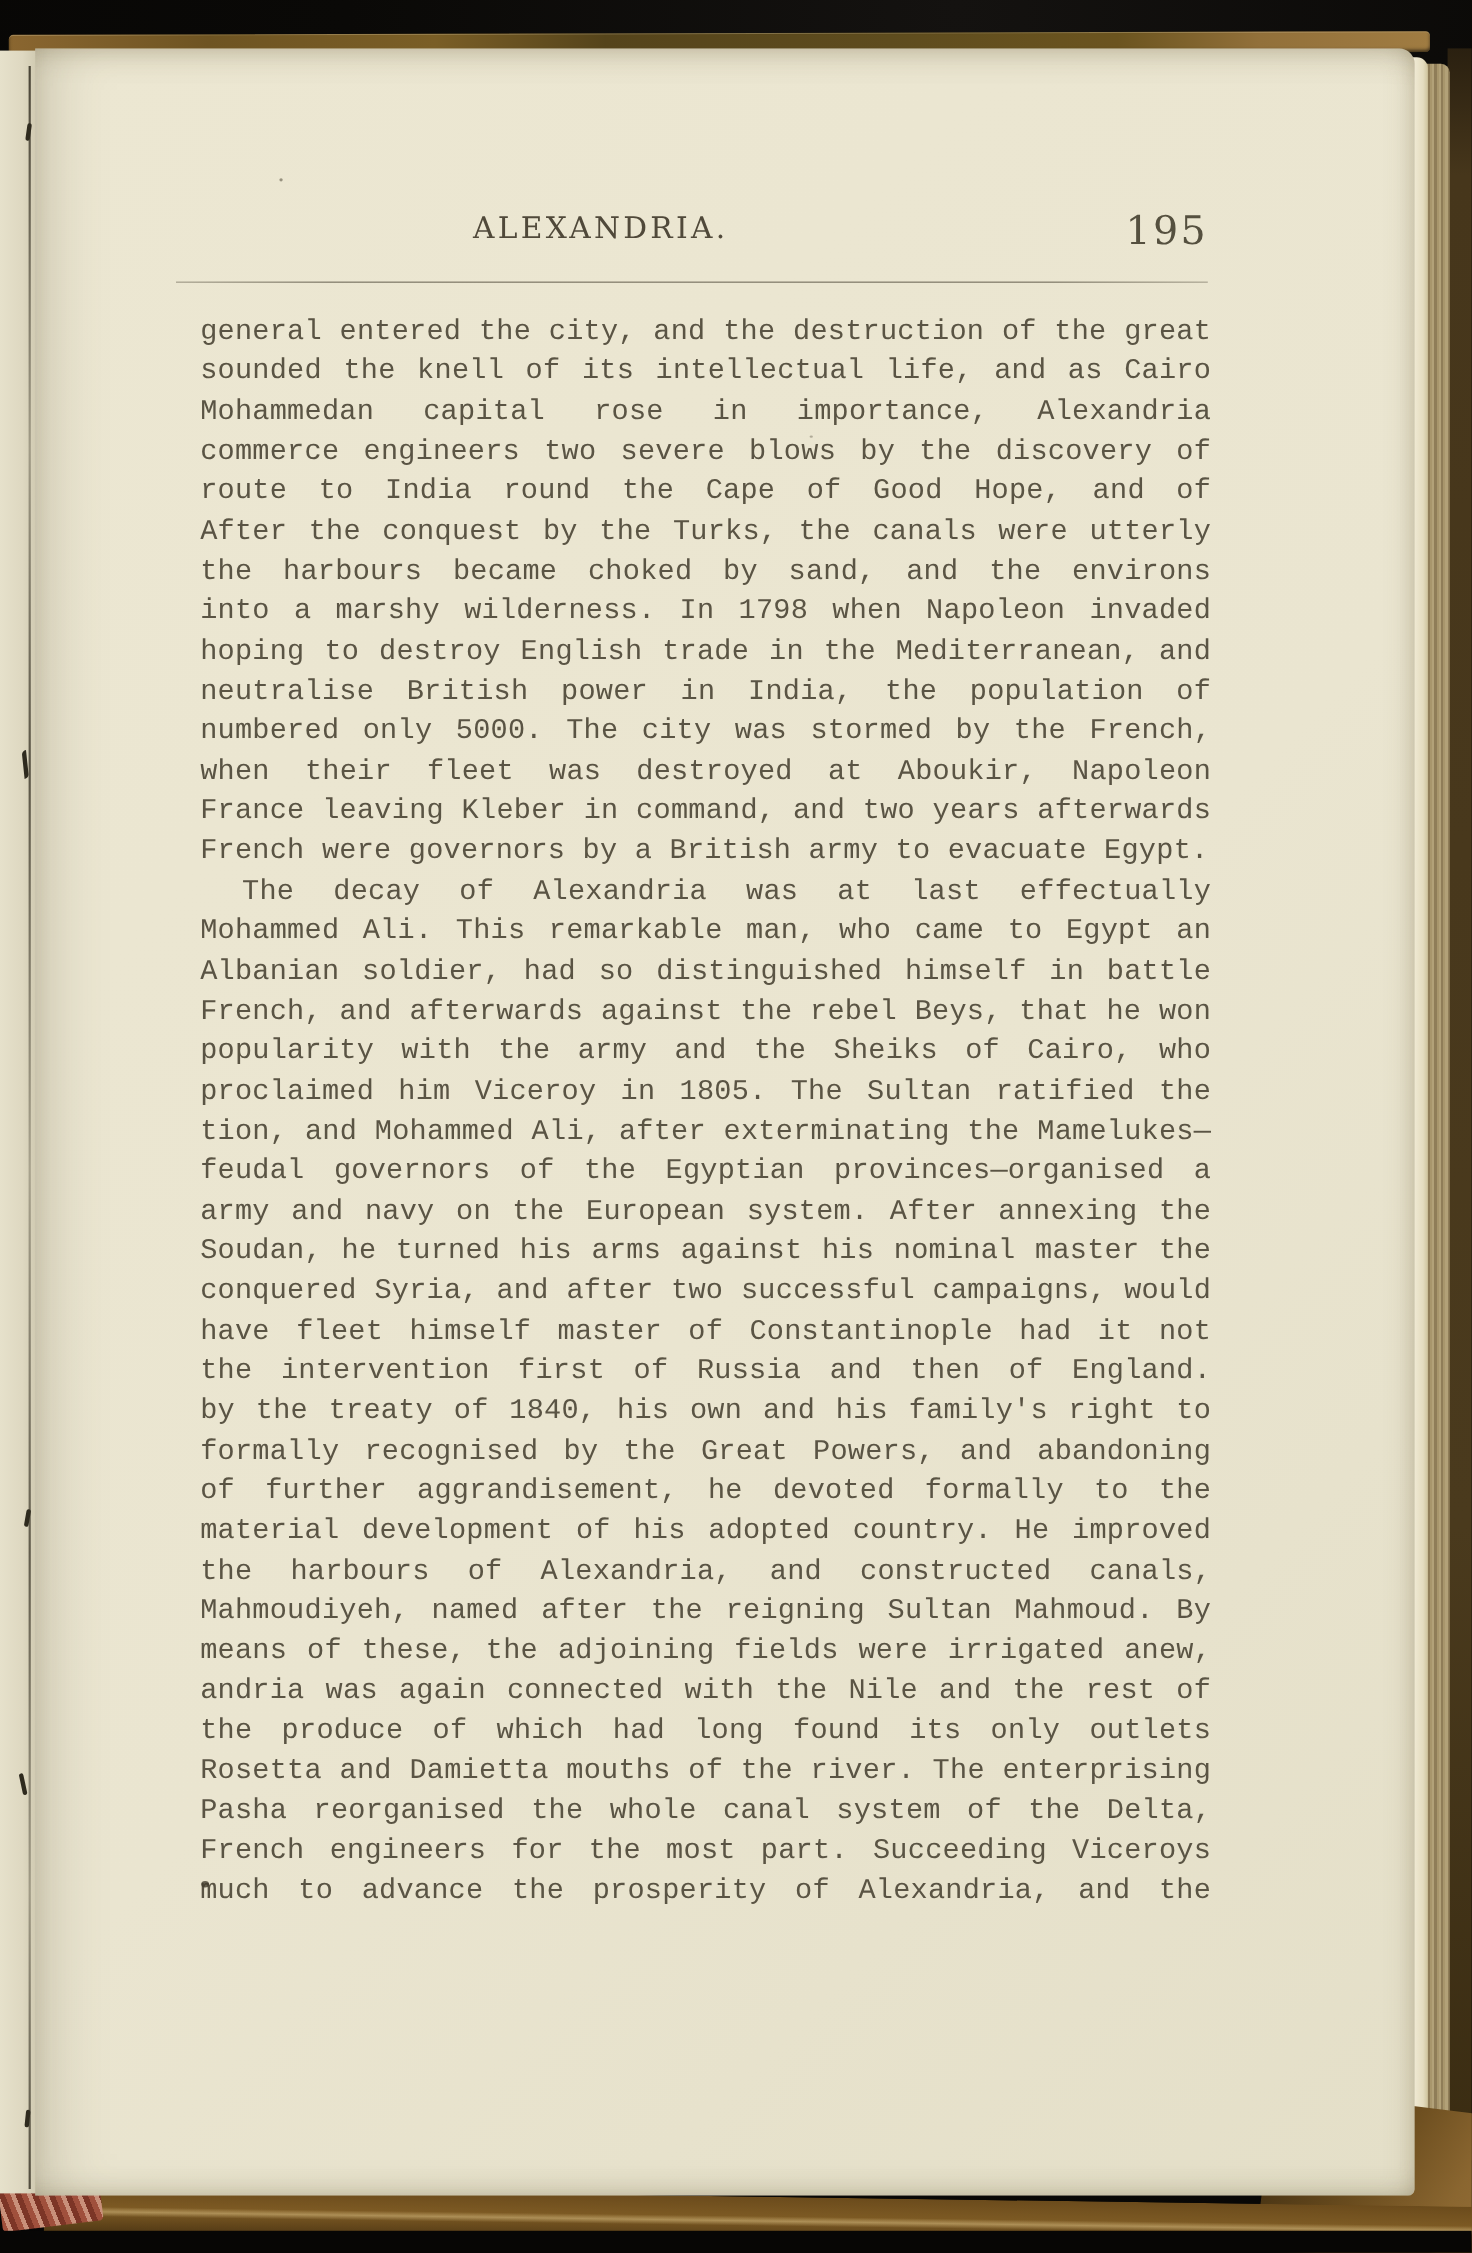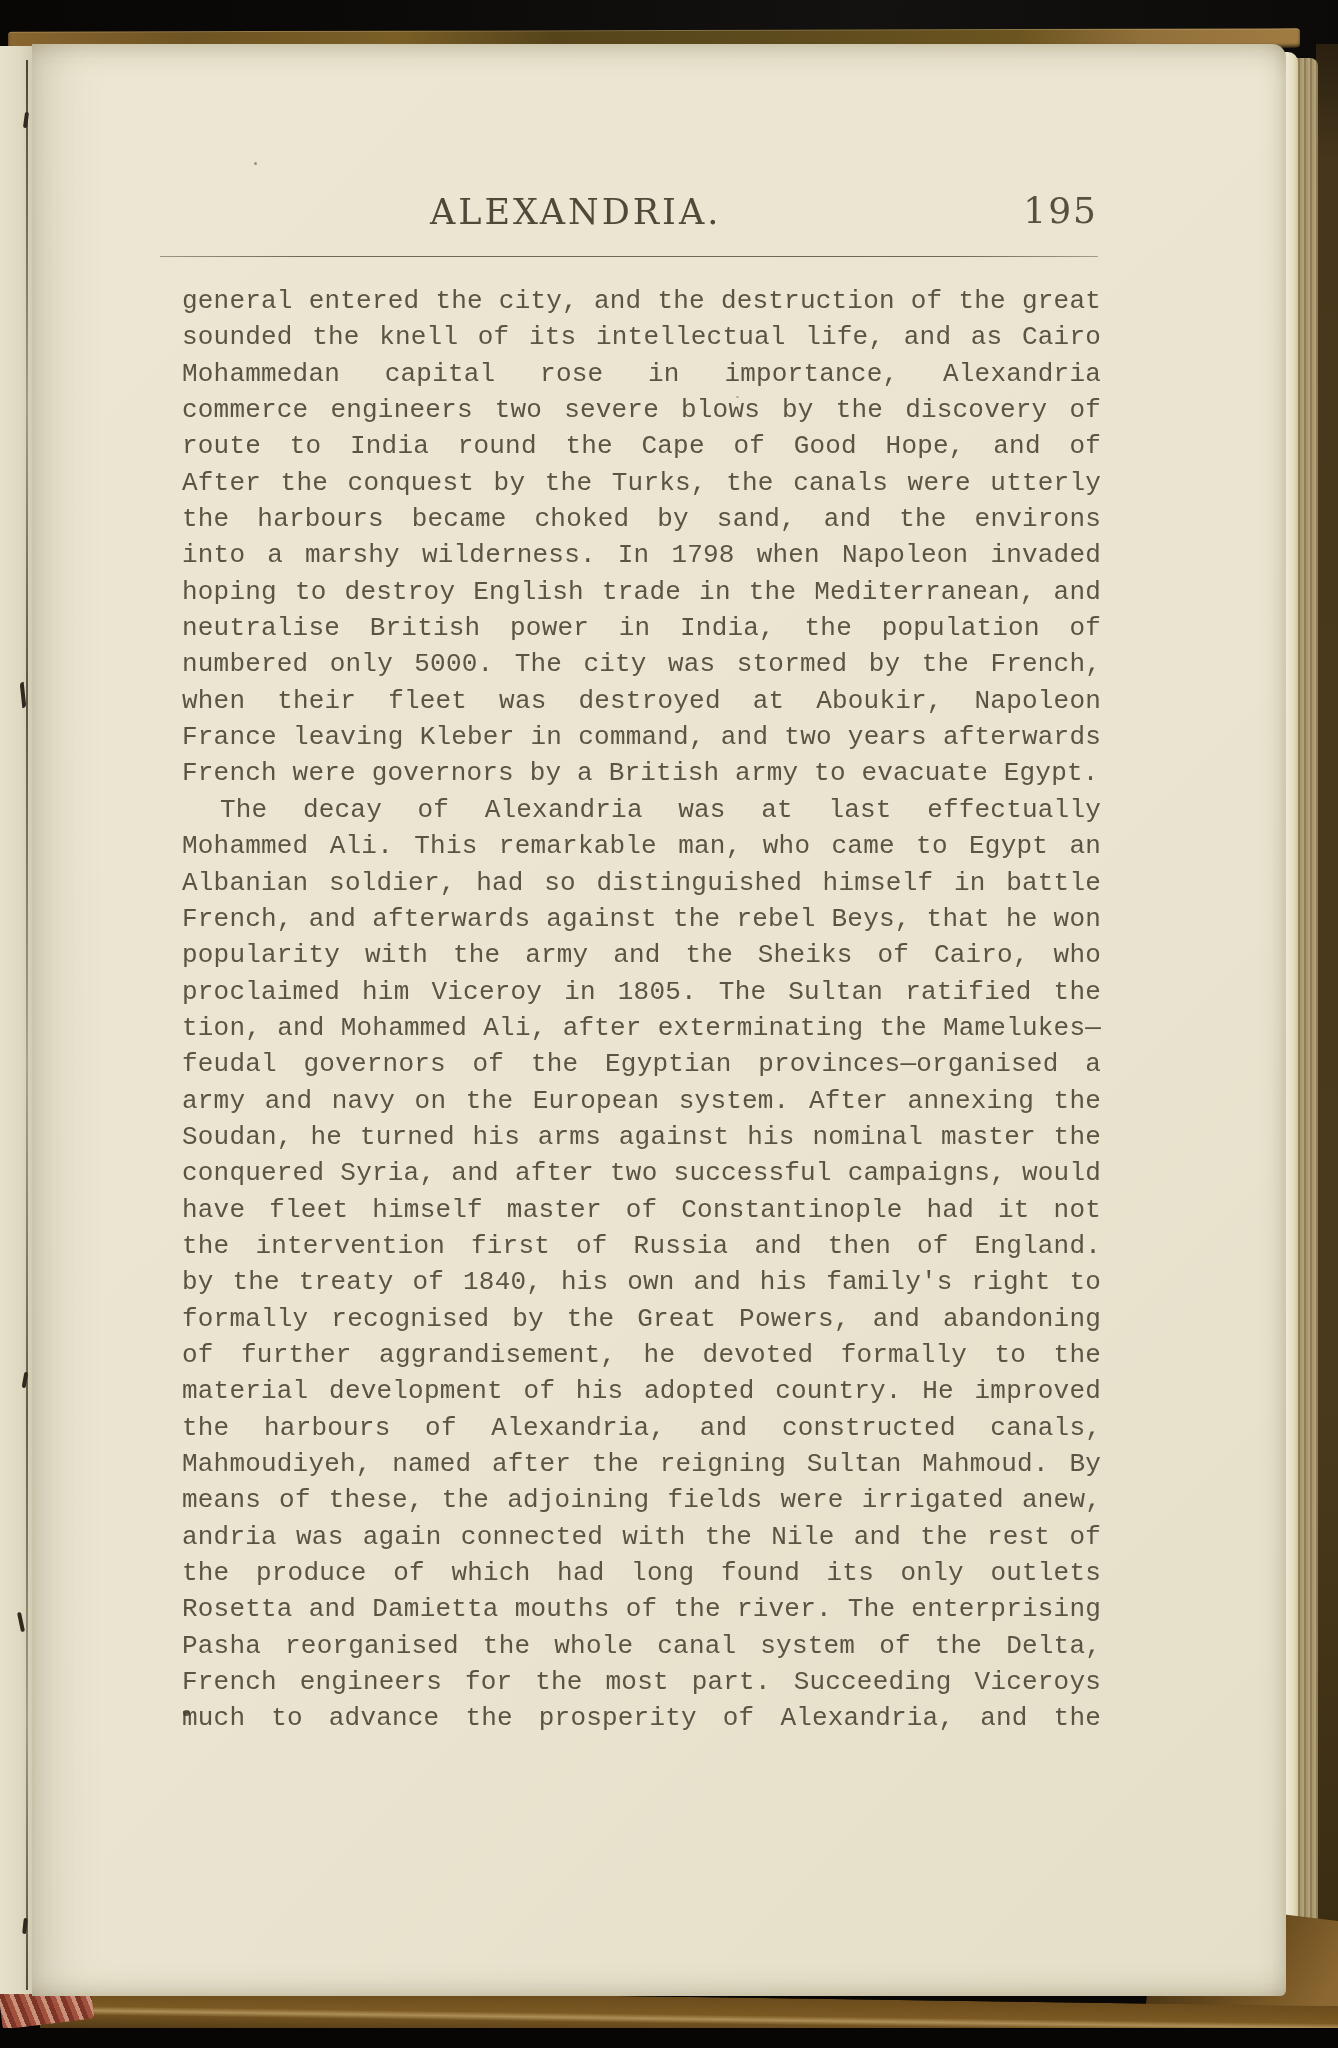--- a/index.html
+++ b/index.html
@@ -86,21 +86,21 @@
     border-top-right-radius:14px;border-bottom-right-radius:6px;
     box-shadow:
       inset 36px 0 60px -34px rgba(95,85,58,0.35),
       inset -14px 0 26px -14px rgba(120,105,70,0.35),
       inset 0 18px 30px -20px rgba(120,105,70,0.4),
       inset 0 -16px 30px -22px rgba(110,95,60,0.45);
   }
   .running-header{position:absolute;left:0;top:0;width:100%;height:80px;}
   .page-title{
     position:absolute;left:398px;top:148px;
-    font-size:35px;letter-spacing:3px;color:#50493a;
+    font-size:27px;letter-spacing:3px;color:#50493a;
   }
   .page-number{
     position:absolute;right:188px;top:146px;
     font-size:36px;letter-spacing:2px;color:#55503f;
   }
   .header-rule{
     position:absolute;left:128px;top:212px;width:938px;height:1px;
     background:linear-gradient(90deg,rgba(90,84,68,0.55),rgba(90,84,68,0.85) 15%,rgba(90,84,68,0.85) 85%,rgba(90,84,68,0.5));
   }
   .body-text{

